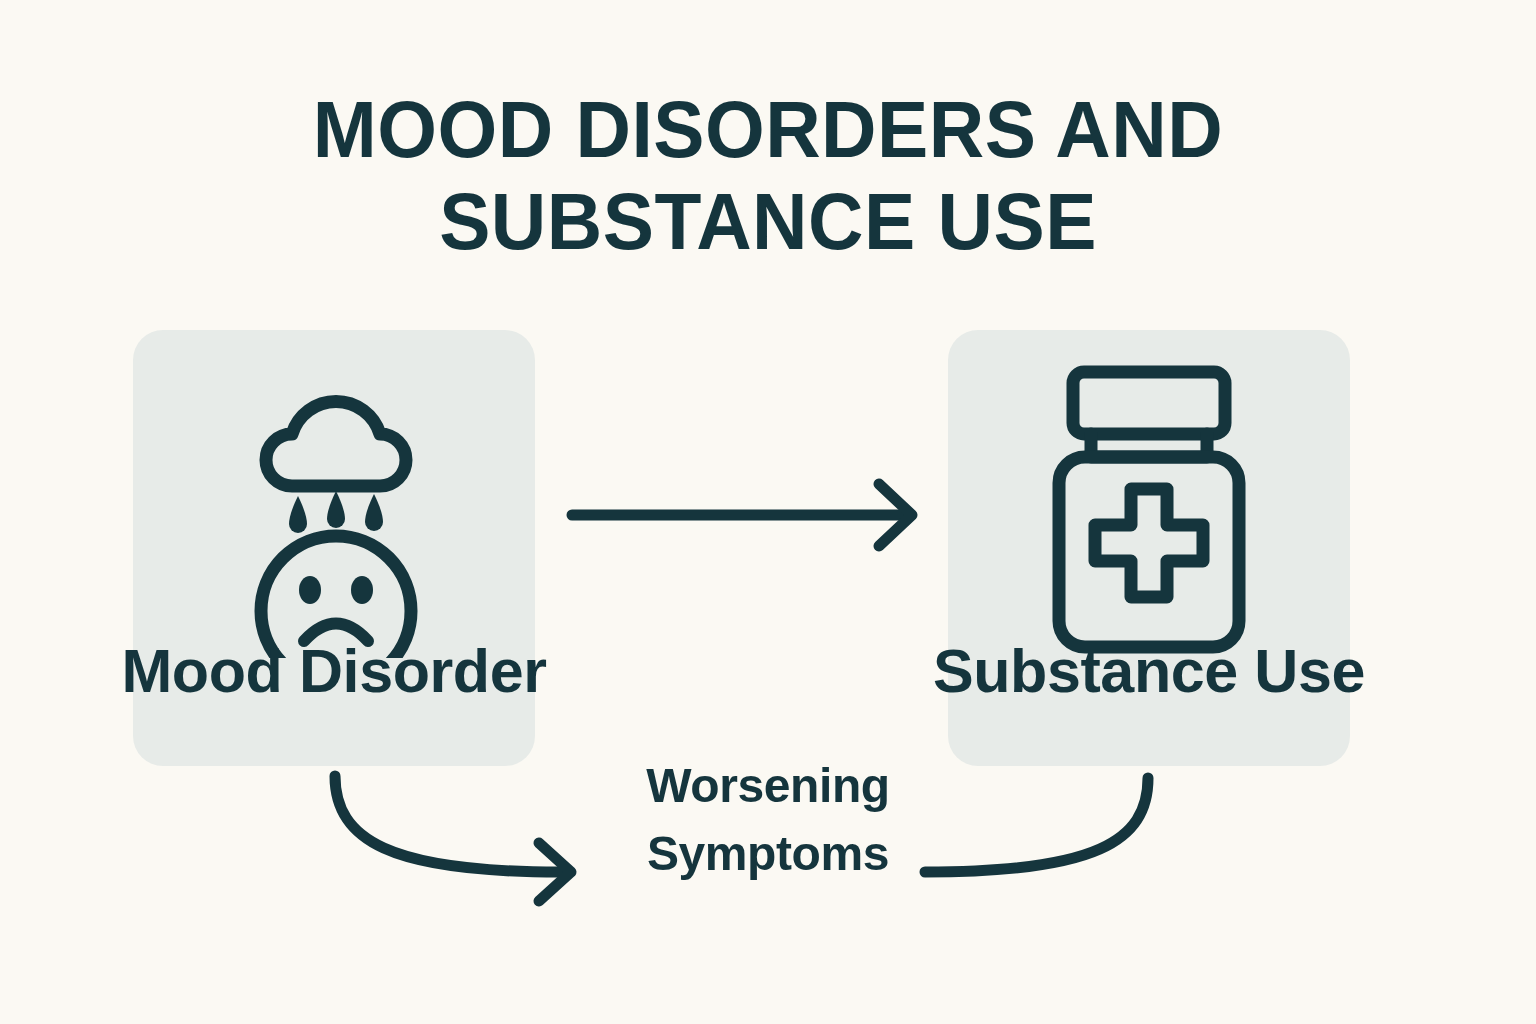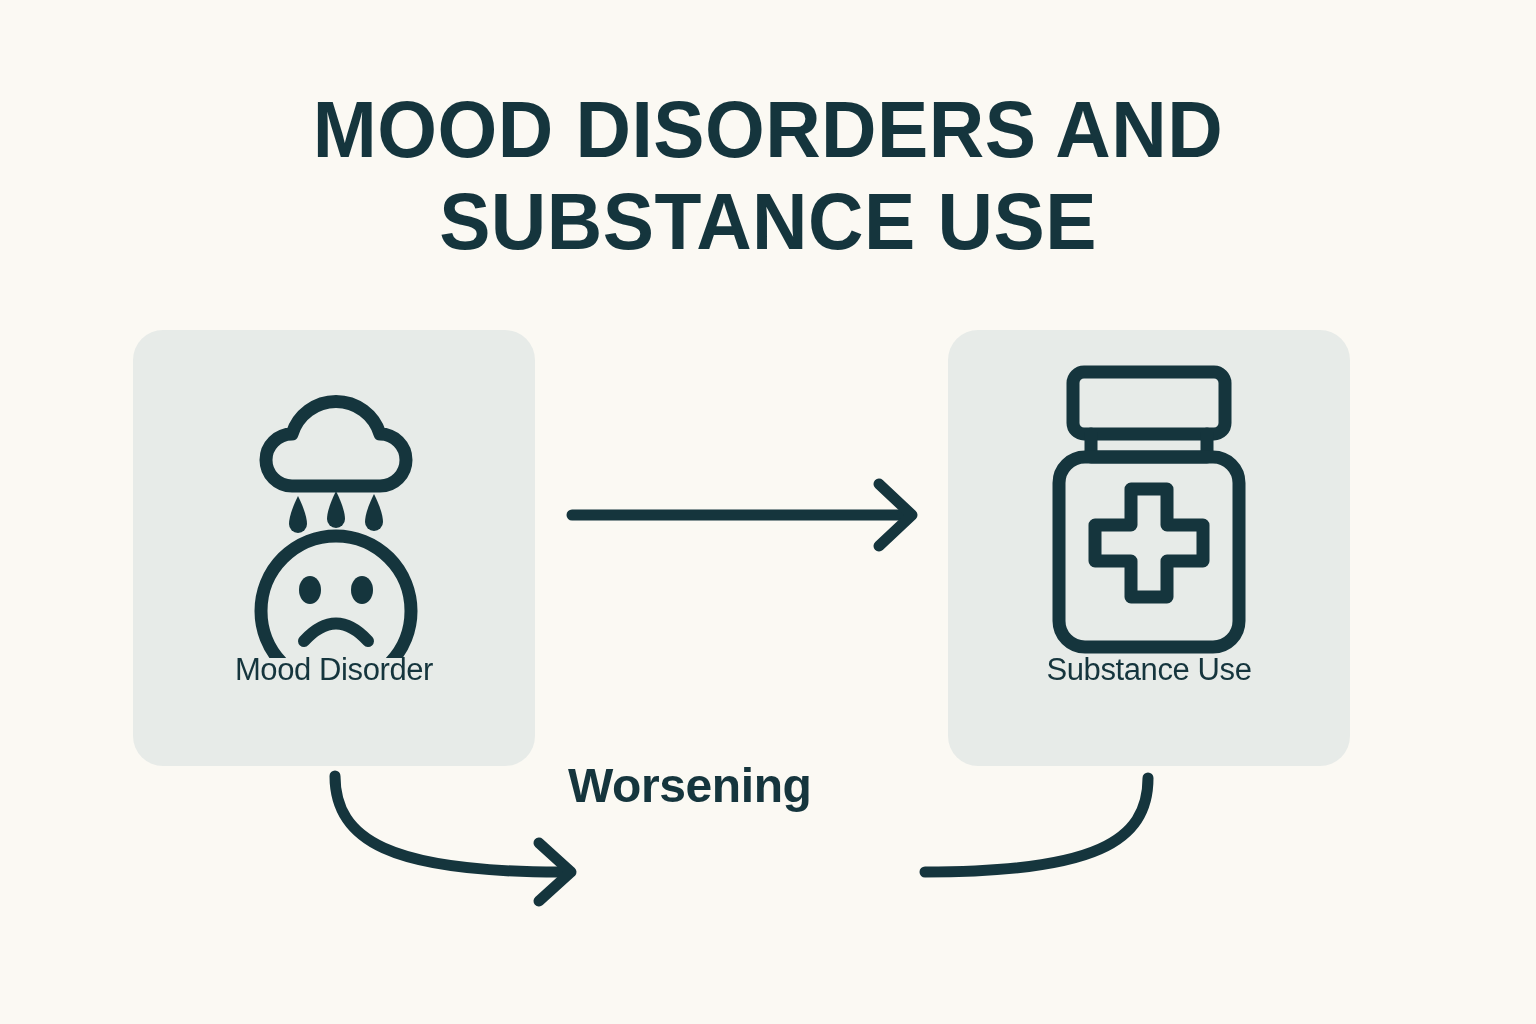--- a/index.html
+++ b/index.html
@@ -52,46 +52,47 @@
     position: absolute;
     left: 0;
     top: 28px;
     width: 402px;
     display: flex;
     justify-content: center;
   }
   .card-label {
     position: absolute;
     left: -30px;
-    top: 322px;
+    top: 306px;
     width: 462px;
     text-align: center;
     color: #15353d;
-    font-size: 31px;
-    font-weight: normal;
+    font-size: 61px;
+    font-weight: bold;
     letter-spacing: -0.4px;
     white-space: nowrap;
   }
 
   
   .connector {
     position: absolute;
     left: 0;
     top: 0;
     width: 1536px;
     height: 1024px;
     pointer-events: none;
   }
 
   
   .center-caption {
     position: absolute;
     left: 568px;
     top: 752px;
     width: 400px;
+    text-align: center;
     color: #15353d;
     font-size: 48px;
     line-height: 68px;
     font-weight: bold;
     letter-spacing: -0.4px;
   }
   .caption-line { display: block; white-space: nowrap; }
 </style>
 </head>
 <body>
@@ -169,15 +170,16 @@
       </g>
 
       <g>
         <path d="M 1148 778 C 1148 842 1094 872 925 872"></path>
       </g>
     </g>
   </svg>
 
   <div class="center-caption">
     <span class="caption-line">Worsening</span>
+    <span class="caption-line">Symptoms</span>
   </div>
 
 </div>
 
 </body></html>

